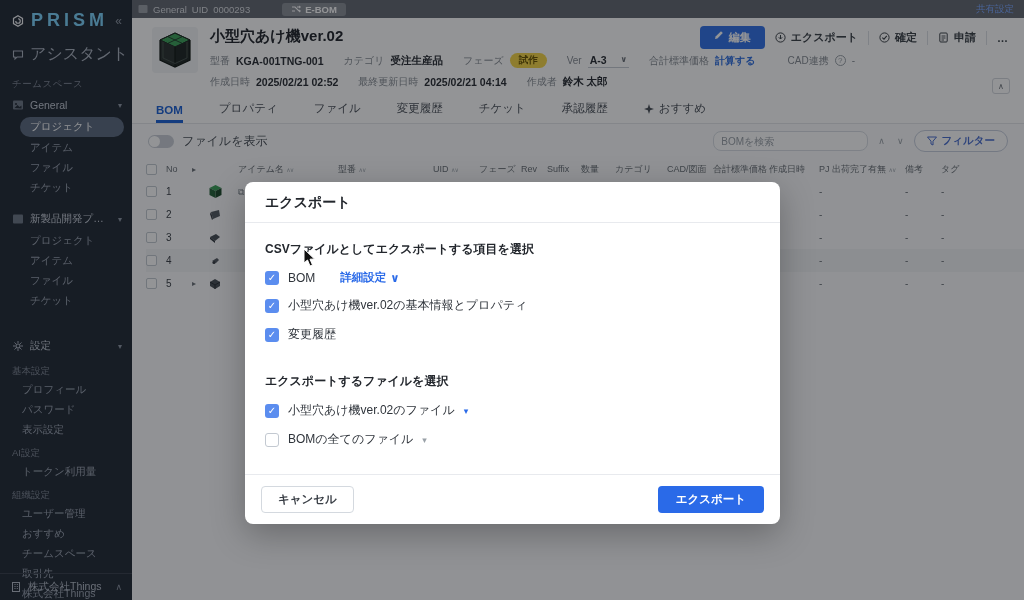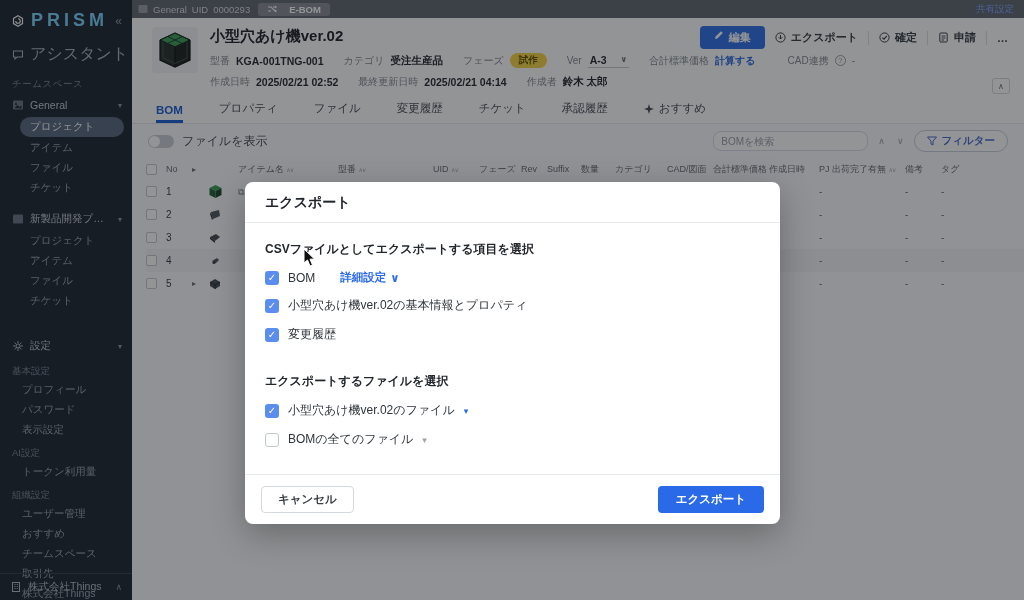--- a/index.html
+++ b/index.html
@@ -21,21 +21,21 @@
   .sect { font-size:9.5px; color:#7e8795; padding:7px 12px 2px; }
   .sect-item { padding:3px 10px 3px 22px; font-size:10.5px; color:#9aa3b1; cursor:pointer; white-space:nowrap; }
   .side-footer { position:absolute; bottom:0; left:0; right:0; border-top:1px solid #39414d; display:flex; align-items:center; gap:6px; padding:6px 10px; font-size:10.5px; color:#b4bcc8; cursor:pointer; }
   .side-footer .up { margin-left:auto; font-size:9px; color:#8d96a4; }
   .mini-ic { width:12px; height:12px; flex:none; }
 
   
   .main { flex:1; display:flex; flex-direction:column; background:#fbfcfd; position:relative; }
   .topstrip { height:18px; background:#656a73; display:flex; align-items:center; font-size:9.5px; color:#d9dce1; padding:0 10px 0 6px; gap:8px; }
   .ws-tab { display:flex; align-items:center; gap:5px; }
-  .ebom-tab { display:flex; align-items:center; gap:12px; background:#8a8f97; color:#fff; border-radius:3px; padding:1px 9px; font-weight:bold; cursor:pointer; }
+  .ebom-tab { display:flex; align-items:center; gap:4px; background:#8a8f97; color:#fff; border-radius:3px; padding:1px 9px; font-weight:bold; cursor:pointer;margin-left:24px; }
   .share-link { margin-left:auto; color:#7aa7ff; cursor:pointer; }
 
   
   .hdr { background:#fff; padding:9px 8px 6px 20px; display:flex; gap:12px; position:relative; }
   .thumb { width:46px; height:46px; flex:none; }
   .hdr-title { font-size:15px; font-weight:bold; color:#23272d; margin-bottom:7px; }
   .meta-row { display:flex; align-items:center; gap:6px; font-size:10px; color:#868c93; margin-bottom:7px; white-space:nowrap; }
   .meta-row b { color:#2a2e34; font-size:10.5px; font-weight:bold; margin-right:14px; }
   .badge-y { background:#f6d748; color:#6a5500; font-size:9.5px; font-weight:bold; border-radius:9px; padding:1px 9px; margin-right:14px; }
   .ver-sel { display:flex; align-items:center; gap:14px; border-bottom:1px solid #c6cbd2; padding:0 2px 1px; color:#2a2e34; font-weight:bold; font-size:10.5px; margin-right:14px; cursor:pointer; }

